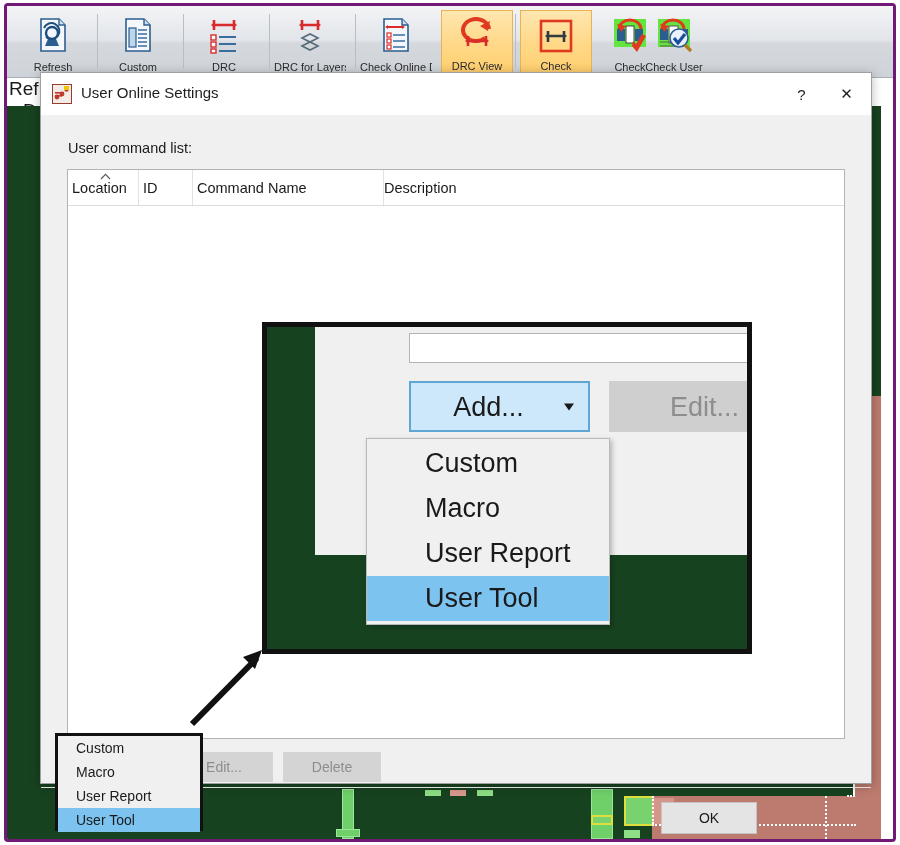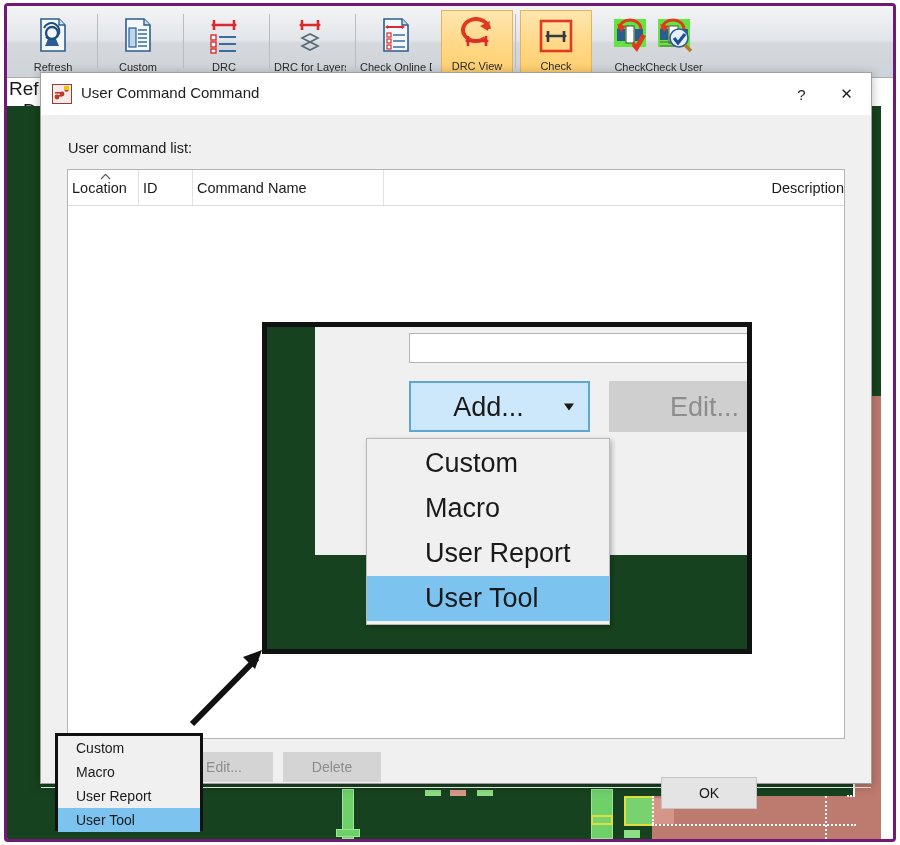--- a/index.html
+++ b/index.html
@@ -235,21 +235,21 @@
     height: 35px;
     box-sizing: border-box;
     border-right: 1px solid #e2e2e2;
     font-size: 14.5px;
     color: #1a1a1a;
     display: flex;
     align-items: center;
   }
   .lv-col.nosep { border-right: none; }
   .lv-col span.ctext { padding-left: 4px; }
-  .lv-col span.ctext.center { padding-left: 0; width: 100%; text-align: right; }
+  .lv-col span.ctext.center { padding-left: 0; width: 100%; text-align: left; }
   #sort-chevron {
     position: absolute;
     left: 32px; top: 3px;
     width: 11px; height: 7px;
   }
 
   
   .dlg-btn {
     position: absolute;
     height: 30px;
@@ -287,21 +287,21 @@
   }
   #btn-edit { left: 134px; top: 637px; width: 98px; }
   #btn-delete { left: 242px; top: 637px; width: 98px; }
 
   #dlg-footer-sep {
     position: absolute;
     left: 0; top: 672px;
     width: 830px; height: 1px;
     background: #dcdcdc;
   }
-  #btn-ok { left: 620px; top: 662px; width: 96px; height: 32px; }
+  #btn-ok { left: 620px; top: 687px; width: 96px; height: 32px; }
   #btn-cancel { left: 726px; top: 687px; width: 96px; height: 32px; }
 
   
   #menu-small {
     position: absolute;
     left: 48px; top: 727px;
     width: 148px; height: 98px;
     background: #f0f0f0;
     border: 3px solid #111111;
     box-sizing: border-box;
@@ -647,21 +647,21 @@
           <svg width="18" height="18" viewBox="0 0 18 18">
             <rect x="0" y="0" width="18" height="18" fill="#f2ebe7"></rect>
             <circle cx="4" cy="12" r="2.4" fill="#c0392b"></circle>
             <circle cx="9" cy="9" r="2.4" fill="#c0392b"></circle>
             <circle cx="13.5" cy="4.5" r="2.2" fill="#c0392b"></circle>
             <rect x="11" y="1" width="5" height="4" fill="#f2c500"></rect>
             <rect x="2" y="7" width="9" height="1.6" fill="#c0392b"></rect>
             <rect x="2" y="10" width="7" height="1.6" fill="#c0392b"></rect>
           </svg>
         </div>
-        <div id="dlg-title">User Command Command</div>
+        <div id="dlg-title">User Online Settings</div>
         <div class="dlg-sysbtn" id="dlg-help">?</div>
         <div class="dlg-sysbtn" id="dlg-close">✕</div>
       </div>
 
       <div id="dlg-body">
         <div id="list-label">User command list:</div>
 
         <div id="listview">
           <div id="lv-header">
             <div class="lv-col" style="left:0; width:71px;">

